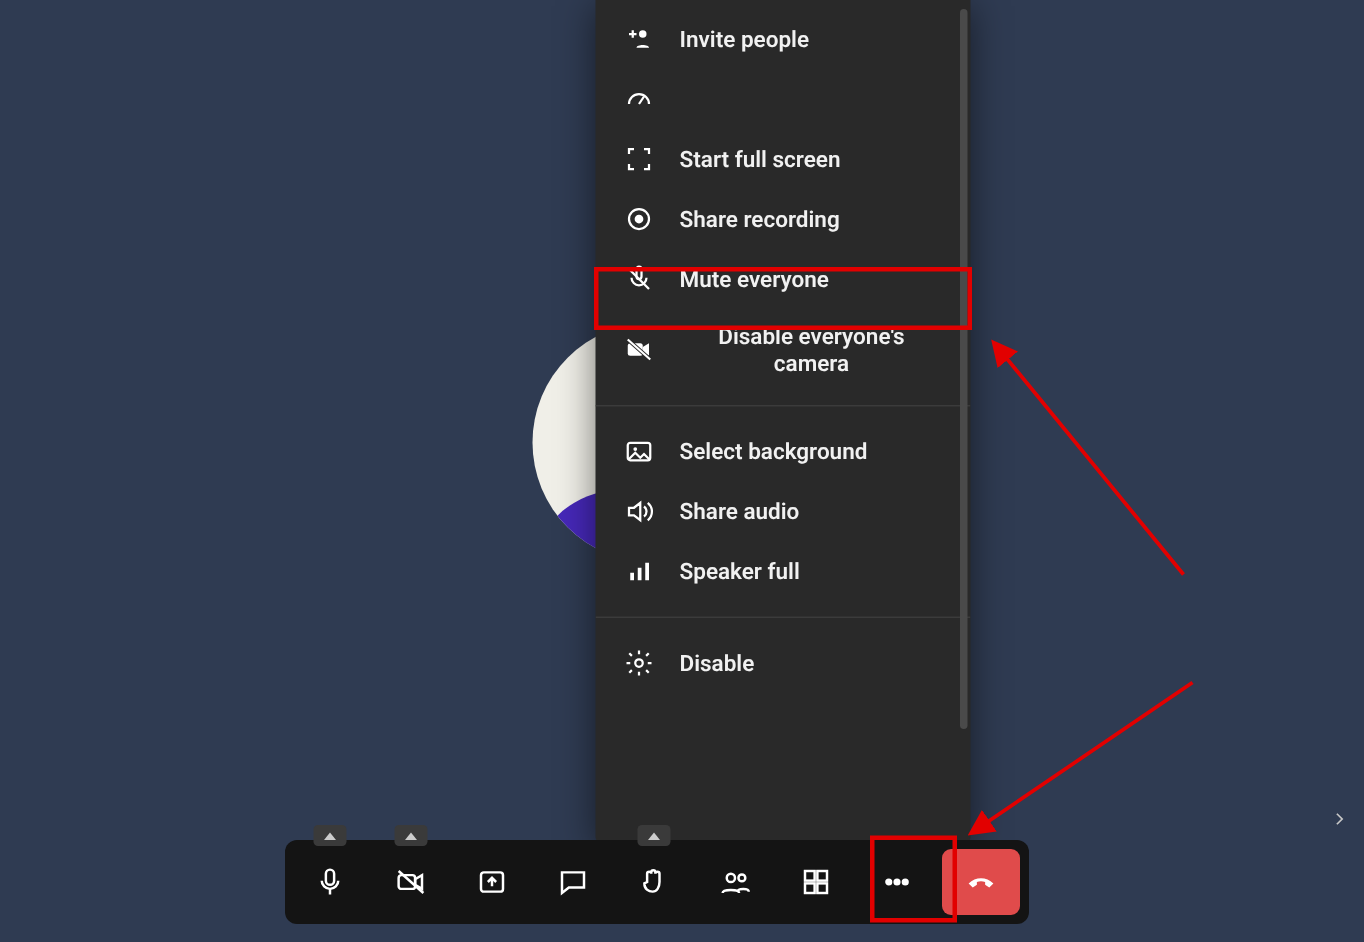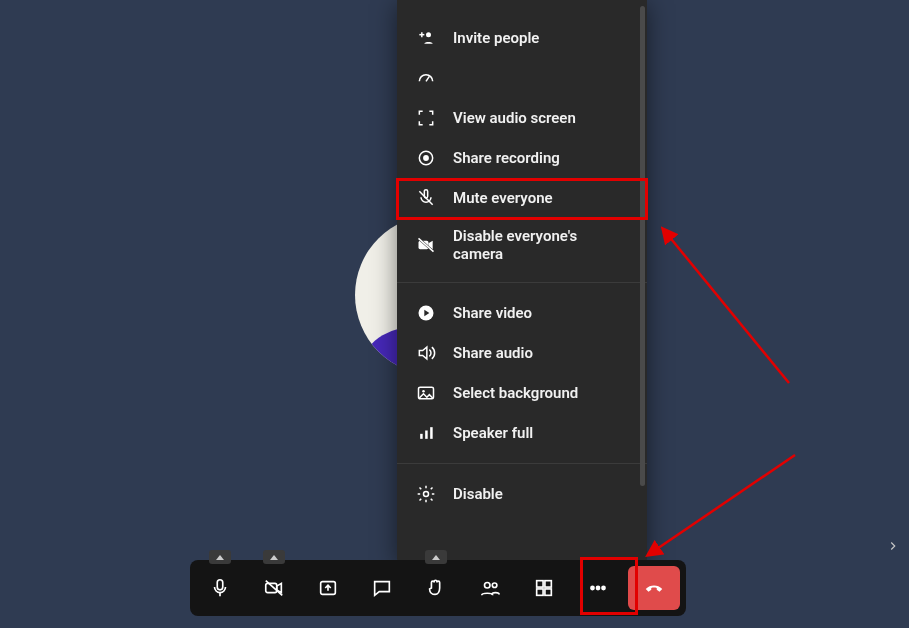--- a/index.html
+++ b/index.html
@@ -31,21 +31,21 @@
     position:absolute;
     left:397px;top:0;
     width:250px;
     height:562px;
     background:#292929;
     box-shadow:0 4px 24px rgba(0,0,0,.5);
     overflow:hidden;
     border-bottom-left-radius:4px;border-bottom-right-radius:4px;
   }
   .menu-inner{
-    padding-top:18px;padding-bottom:4px;
+    padding-top:6px;padding-bottom:4px;text-align:center;
   }
   .menu-item{
     display:flex;align-items:center;
     padding:9px 18px;
     cursor:pointer;
     font-size:15px;
     font-weight:600;
     color:#f1f1f1;
     gap:16px;
     box-sizing:border-box;
@@ -138,21 +138,21 @@
             <line x1="12" y1="16" x2="16" y2="10"></line>
           </svg>
       </span>
     </div>
     <div class="menu-item">
       <span class="mi-icon">
         <svg viewBox="0 0 24 24">
             <path d="M4 8V4h4M20 8V4h-4M4 16v4h4M20 16v4h-4"></path>
           </svg>
       </span>
-      <span>View audio screen</span>
+      <span>Start full screen</span>
     </div>
     <div class="menu-item">
       <span class="mi-icon">
         <svg viewBox="0 0 24 24">
             <circle cx="12" cy="12" r="8"></circle>
             <circle cx="12" cy="12" r="3.5" fill="#fff" stroke="none"></circle>
           </svg>
       </span>
       <span>Share recording</span>
     </div>
@@ -176,45 +176,36 @@
           </svg>
       </span>
       <span>Disable everyone's camera</span>
     </div>
 
     <div class="menu-divider"></div>
 
     <div class="menu-item">
       <span class="mi-icon">
         <svg viewBox="0 0 24 24">
-            <circle cx="12" cy="12" r="9" fill="#fff" stroke="none"></circle>
-            <path d="M10 8l6 4-6 4z" fill="#292929" stroke="none"></path>
-          </svg>
-      </span>
-      <span>Share video</span>
+            <rect x="3" y="5" width="18" height="14" rx="2"></rect>
+            <circle cx="9" cy="10" r="1.5" fill="#fff" stroke="none"></circle>
+            <path d="M4 18l5-5 4 4 3-3 4 4"></path>
+          </svg>
+      </span>
+      <span>Select background</span>
     </div>
     <div class="menu-item">
       <span class="mi-icon">
         <svg viewBox="0 0 24 24">
             <path d="M4 9h4l5-4v14l-5-4H4z"></path>
             <path d="M16 8a5 5 0 0 1 0 8"></path>
             <path d="M19 5a9 9 0 0 1 0 14"></path>
           </svg>
       </span>
       <span>Share audio</span>
-    </div>
-    <div class="menu-item">
-      <span class="mi-icon">
-        <svg viewBox="0 0 24 24">
-            <rect x="3" y="5" width="18" height="14" rx="2"></rect>
-            <circle cx="9" cy="10" r="1.5" fill="#fff" stroke="none"></circle>
-            <path d="M4 18l5-5 4 4 3-3 4 4"></path>
-          </svg>
-      </span>
-      <span>Select background</span>
     </div>
     <div class="menu-item">
       <span class="mi-icon">
         <svg viewBox="0 0 24 24">
             <rect x="5" y="13" width="3" height="6" fill="#fff" stroke="none"></rect>
             <rect x="11" y="9" width="3" height="10" fill="#fff" stroke="none"></rect>
             <rect x="17" y="5" width="3" height="14" fill="#fff" stroke="none"></rect>
           </svg>
       </span>
       <span>Speaker full</span>

